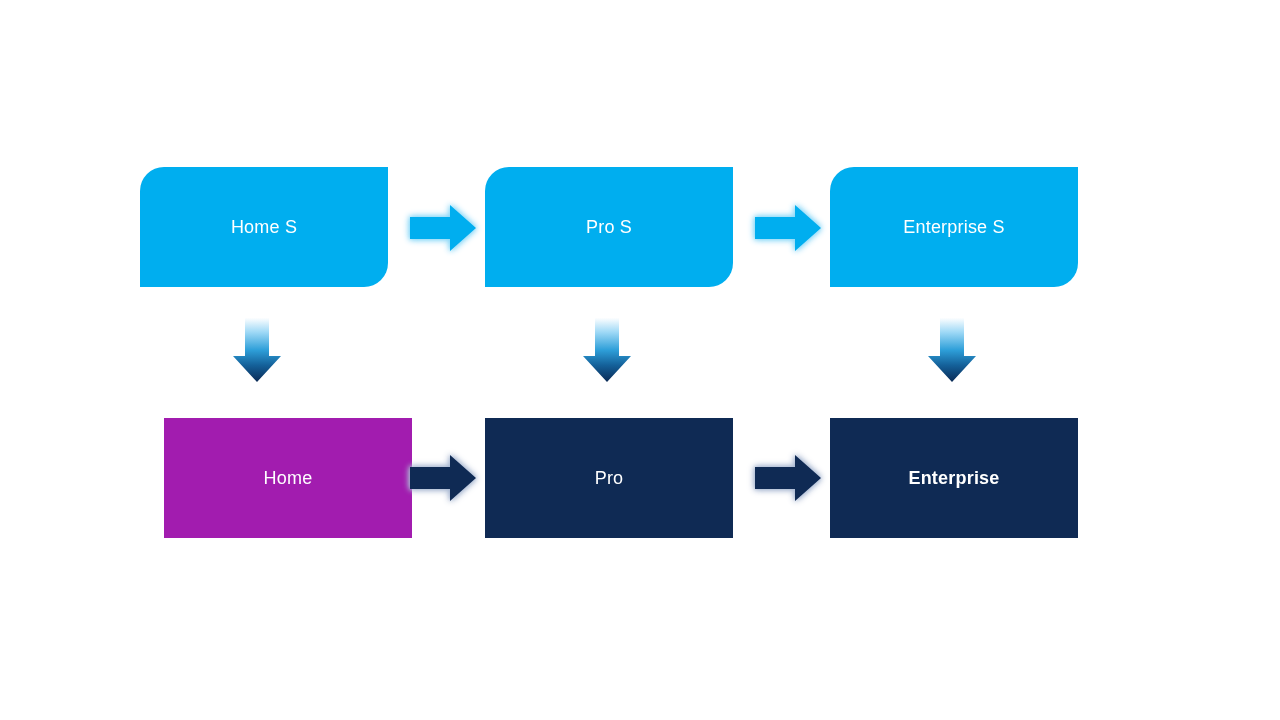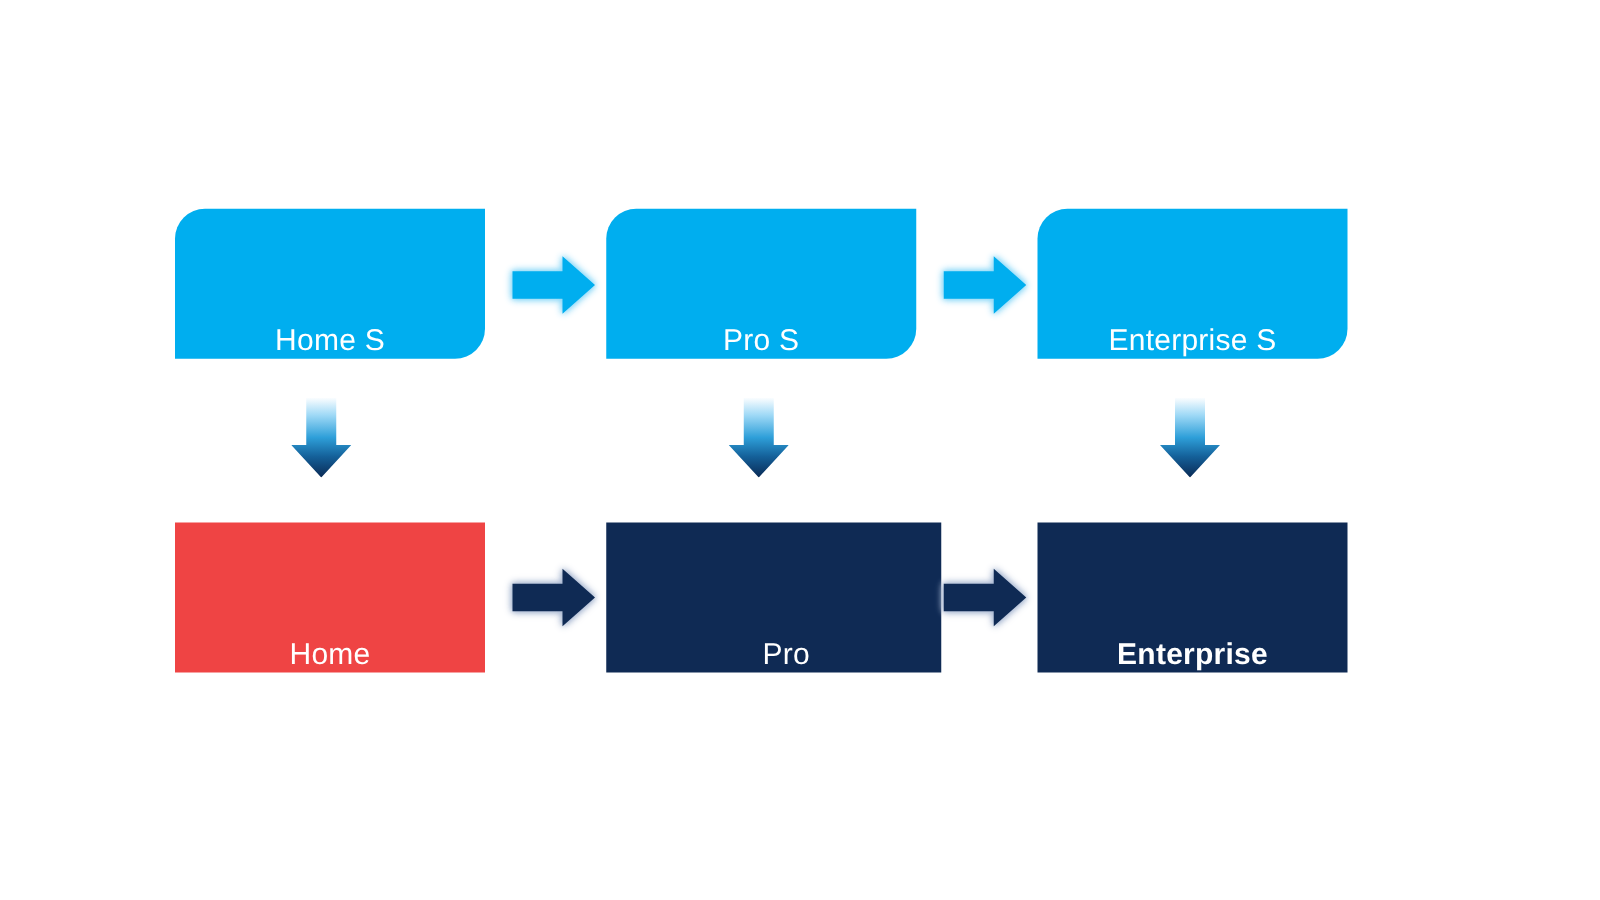--- a/index.html
+++ b/index.html
@@ -13,23 +13,23 @@
     height: 720px;
     background: #ffffff;
     overflow: hidden;
     font-family: "Liberation Sans", sans-serif;
   }
   .box {
     position: absolute;
     width: 248px;
     height: 120px;
     display: flex;
-    align-items: flex-end;
+    align-items: center;
     justify-content: center;
-    font-size: 24px;
+    font-size: 18px;
     font-weight: 400;
     letter-spacing: 0.2px;
   }
   .box.top { top: 167px; border-radius: 24px 0 24px 0; }
   .box.bottom { top: 418px; border-radius: 0; }
   .c1 { left: 140px; }
   .c2 { left: 485px; }
   .c3 { left: 830px; }
   .arrow-right {
     position: absolute;
@@ -76,24 +76,24 @@
   <div class="box top c1" style="background-color: rgb(0, 174, 239); color: rgb(255, 255, 255);">
     <span>Home S</span>
   </div>
   <div class="box top c3" style="background-color: rgb(0, 174, 239); color: rgb(255, 255, 255);">
     <span>Enterprise S</span>
   </div>
   <div class="box top c2" style="background-color: rgb(0, 174, 239); color: rgb(255, 255, 255);">
     <span>Pro S</span>
   </div>
 
-  <div class="box bottom c1" style="background-color: #ef4444; color: rgb(255, 255, 255);">
+  <div class="box bottom c1" style="background-color: #a21caf; color: rgb(255, 255, 255); margin-left: 24px;">
     <span>Home</span>
   </div>
-  <div class="box bottom c2" style="background-color: rgb(15, 42, 84); color: rgb(255, 255, 255); padding-left: 20px;">
+  <div class="box bottom c2" style="background-color: rgb(15, 42, 84); color: rgb(255, 255, 255);">
     <span>Pro</span>
   </div>
   <div class="box bottom c3" style="background-color: rgb(15, 42, 84); color: rgb(255, 255, 255); font-weight: bold;">
     <span>Enterprise</span>
   </div>
 
   <div class="arrow-right row-top ar1 glowed" style="--glow: #8ED9F8;">
     <svg width="66" height="46" viewBox="0 0 66 46">
       <polygon points="0,12 40,12 40,0 66,23 40,46 40,34 0,34" fill="#00AEEF"></polygon>
     </svg>

